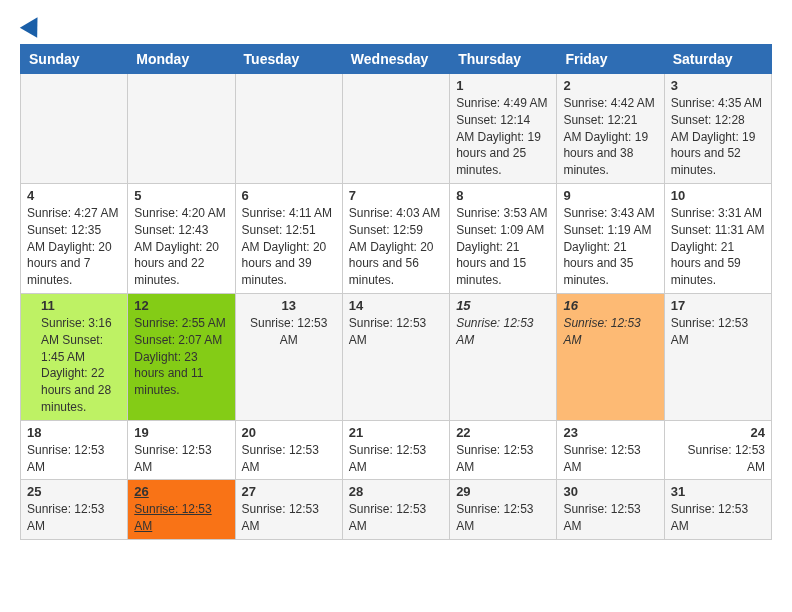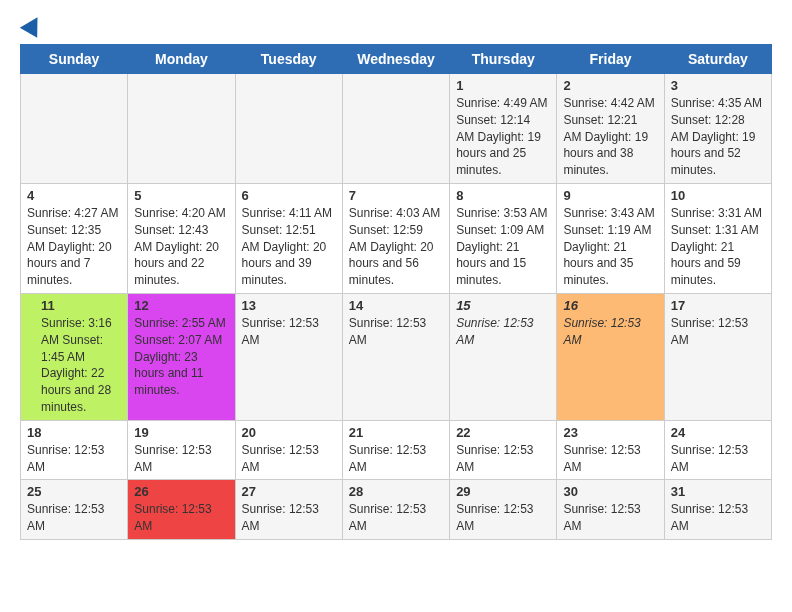--- a/index.html
+++ b/index.html
@@ -60,21 +60,21 @@
     }
     .calendar {
       width: 100%;
       border-collapse: collapse;
       border: 1px solid #ccc;
     }
     .calendar th {
       background-color: #2e6db4;
       color: #fff;
       padding: 6px 8px;
-      text-align: center;
+      text-align: left;
       font-size: 14px;
       border: 1px solid #2e6db4;
     }
     .calendar td {
       vertical-align: top;
       border: 1px solid #ccc;
       padding: 4px 6px;
       width: calc(100%/7);
       min-height: 80px;
       font-size: 11px;
@@ -192,38 +192,38 @@
         </td>
         <td style="background-color: rgb(255, 255, 255);">
           <span class="day-number">9</span>
           <div class="day-info">Sunrise: 3:43 AM
 Sunset: 1:19 AM
 Daylight: 21 hours and 35 minutes.</div>
         </td>
         <td style="background-color: rgb(255, 255, 255);">
           <span class="day-number">10</span>
           <div class="day-info">Sunrise: 3:31 AM
-Sunset: 1:31 AM
+Sunset: 11:31 AM
 Daylight: 21 hours and 59 minutes.</div>
         </td>
       </tr>
       <tr>
         <td style="background-color: #bef264; padding-left: 20px;">
           <span class="day-number">11</span>
           <div class="day-info">Sunrise: 3:16 AM
 Sunset: 1:45 AM
 Daylight: 22 hours and 28 minutes.</div>
         </td>
-        <td style="background-color: #d946ef;">
+        <td style="background-color: #84cc16;">
           <span class="day-number">12</span>
           <div class="day-info">Sunrise: 2:55 AM
 Sunset: 2:07 AM
 Daylight: 23 hours and 11 minutes.</div>
         </td>
-        <td style="background-color: rgb(245, 245, 245);">
+        <td style="background-color: rgb(245, 245, 245); text-align: center;">
           <span class="day-number">13</span>
           <div class="day-info">Sunrise: 12:53 AM</div>
         </td>
         <td style="background-color: rgb(245, 245, 245);">
           <span class="day-number">14</span>
           <div class="day-info">Sunrise: 12:53 AM</div>
         </td>
         <td style="background-color: rgb(245, 245, 245); font-style: italic;">
           <span class="day-number">15</span>
           <div class="day-info">Sunrise: 12:53 AM</div>
@@ -255,31 +255,31 @@
           <div class="day-info">Sunrise: 12:53 AM</div>
         </td>
         <td style="background-color: rgb(255, 255, 255);">
           <span class="day-number">22</span>
           <div class="day-info">Sunrise: 12:53 AM</div>
         </td>
         <td style="background-color: rgb(255, 255, 255);">
           <span class="day-number">23</span>
           <div class="day-info">Sunrise: 12:53 AM</div>
         </td>
-        <td style="background-color: rgb(255, 255, 255);">
+        <td style="background-color: rgb(255, 255, 255); text-align: right;">
           <span class="day-number">24</span>
           <div class="day-info">Sunrise: 12:53 AM</div>
         </td>
       </tr>
       <tr>
         <td style="background-color: rgb(245, 245, 245);">
           <span class="day-number">25</span>
           <div class="day-info">Sunrise: 12:53 AM</div>
         </td>
-        <td style="background-color: #ef4444;">
+        <td style="background-color: #f97316; text-decoration: underline;">
           <span class="day-number">26</span>
           <div class="day-info">Sunrise: 12:53 AM</div>
         </td>
         <td style="background-color: rgb(245, 245, 245);">
           <span class="day-number">27</span>
           <div class="day-info">Sunrise: 12:53 AM</div>
         </td>
         <td style="background-color: rgb(245, 245, 245);">
           <span class="day-number">28</span>
           <div class="day-info">Sunrise: 12:53 AM</div>

